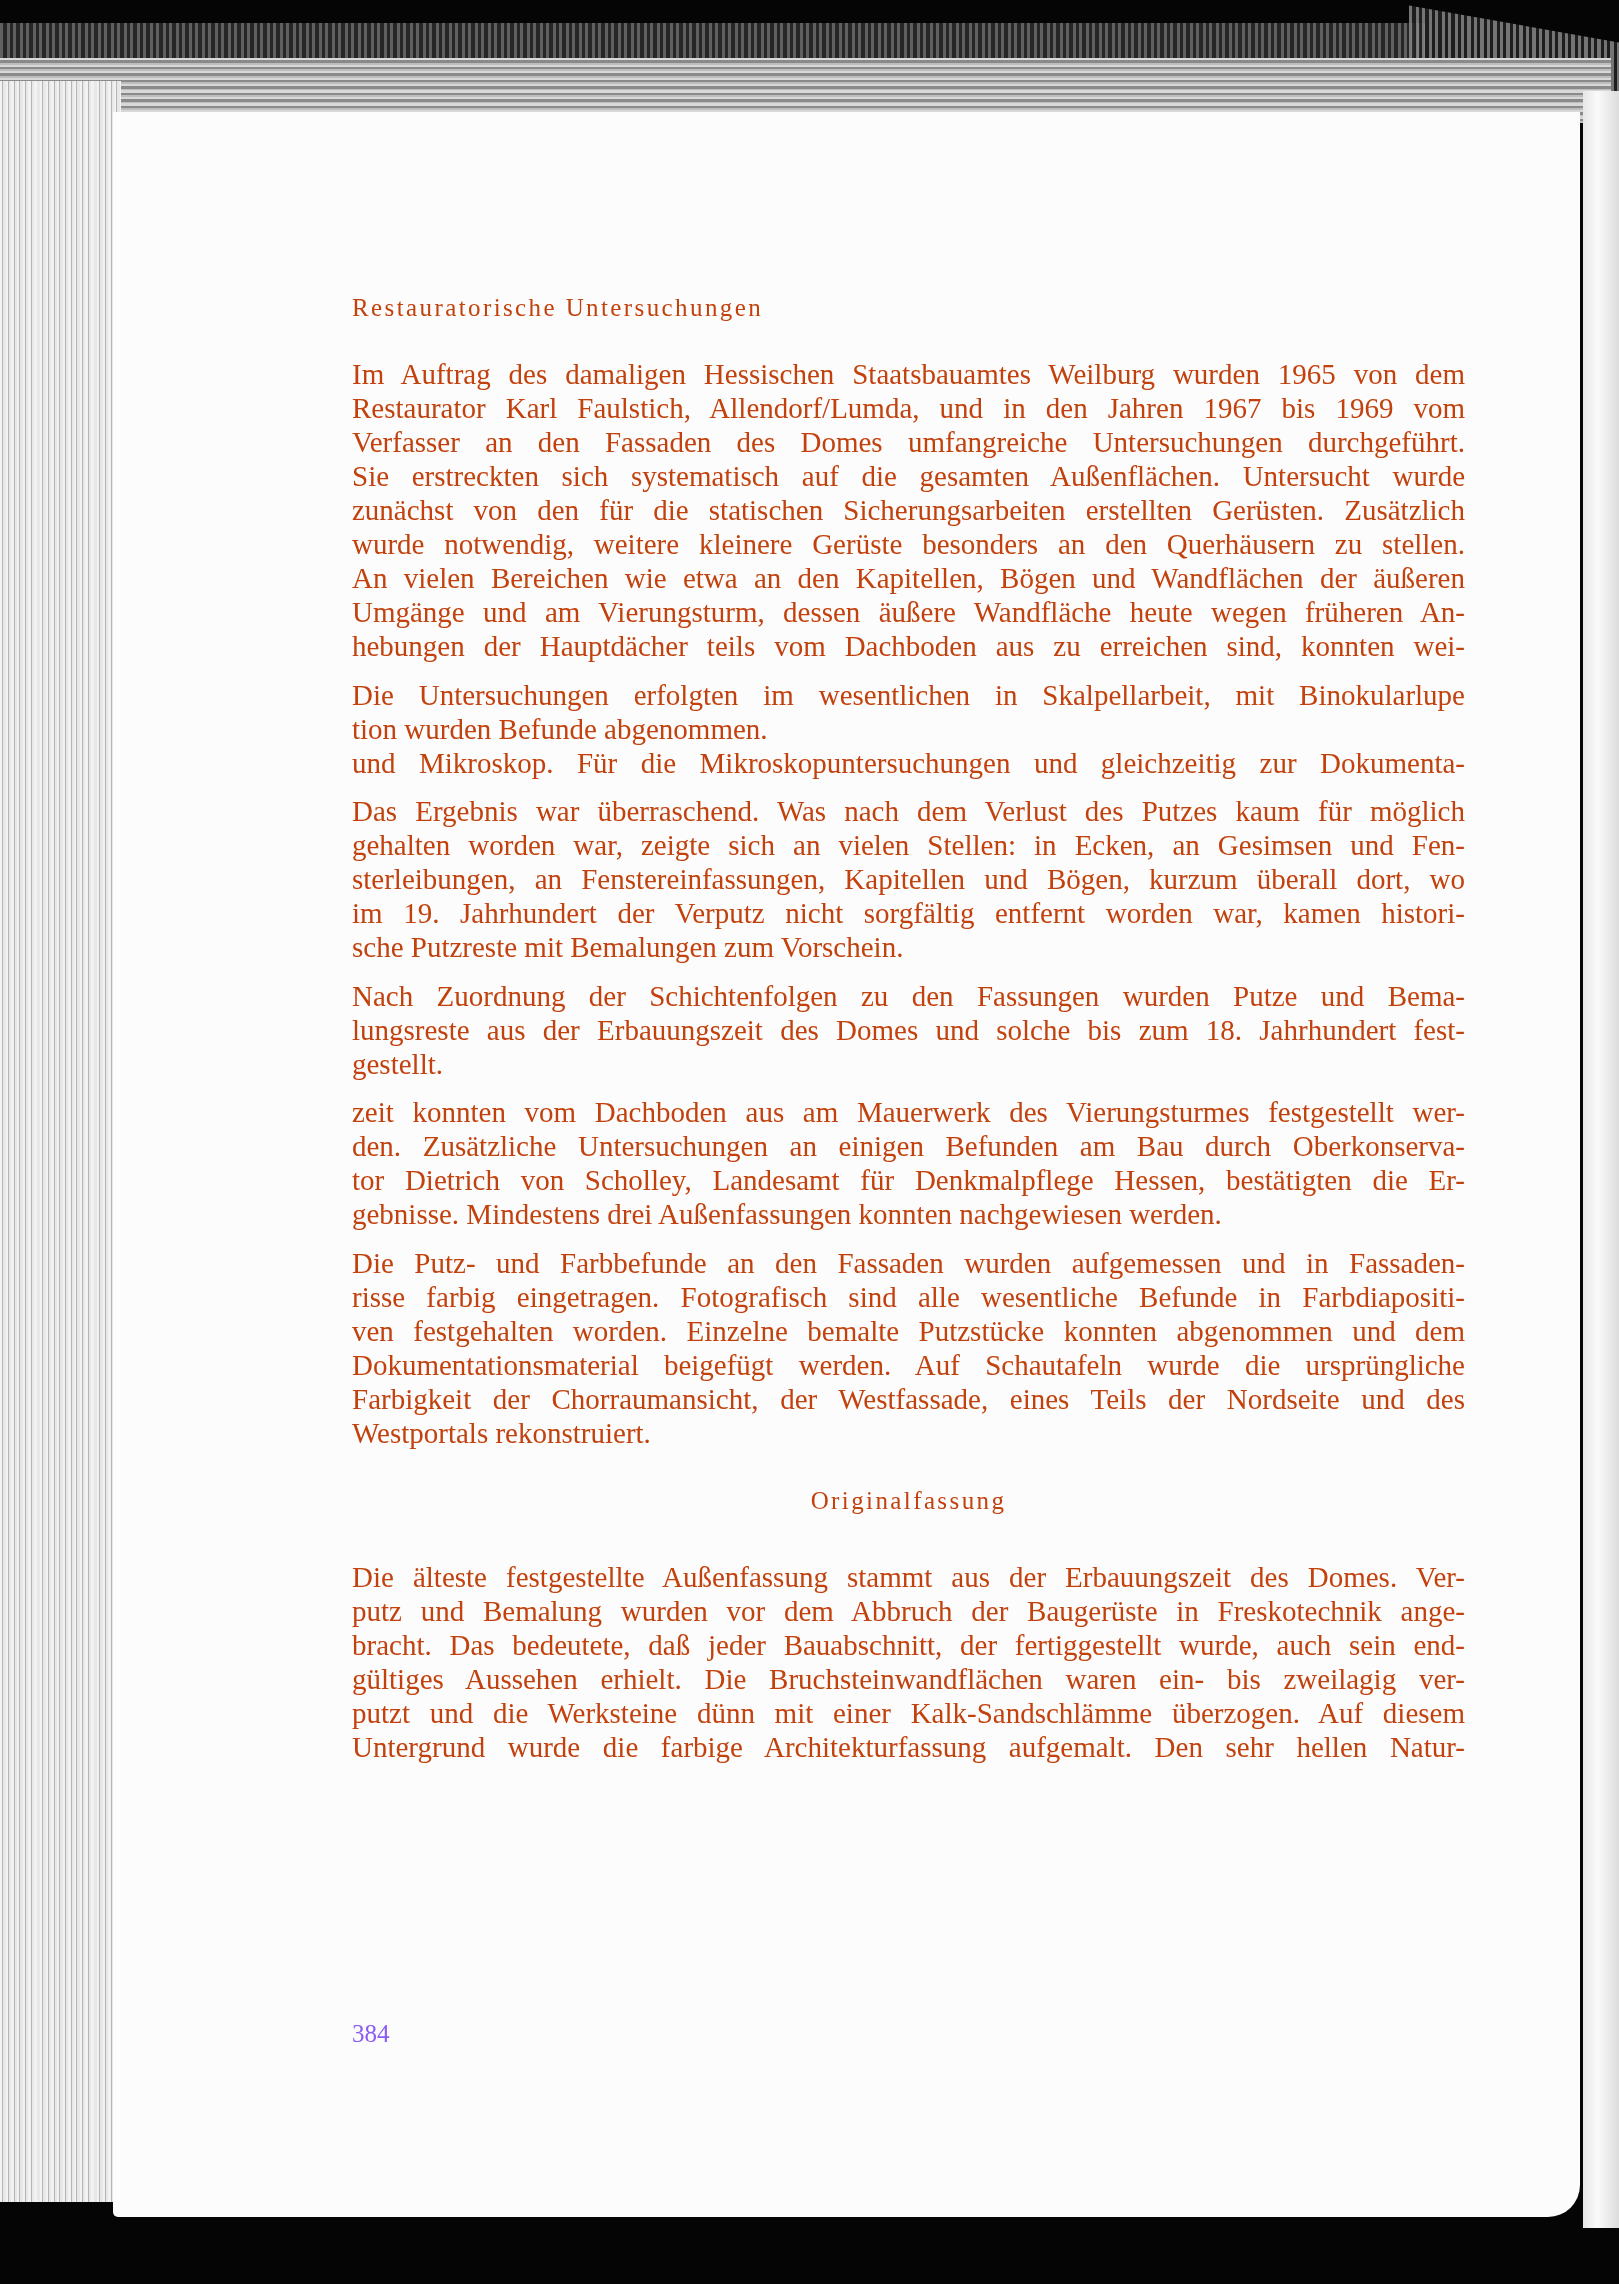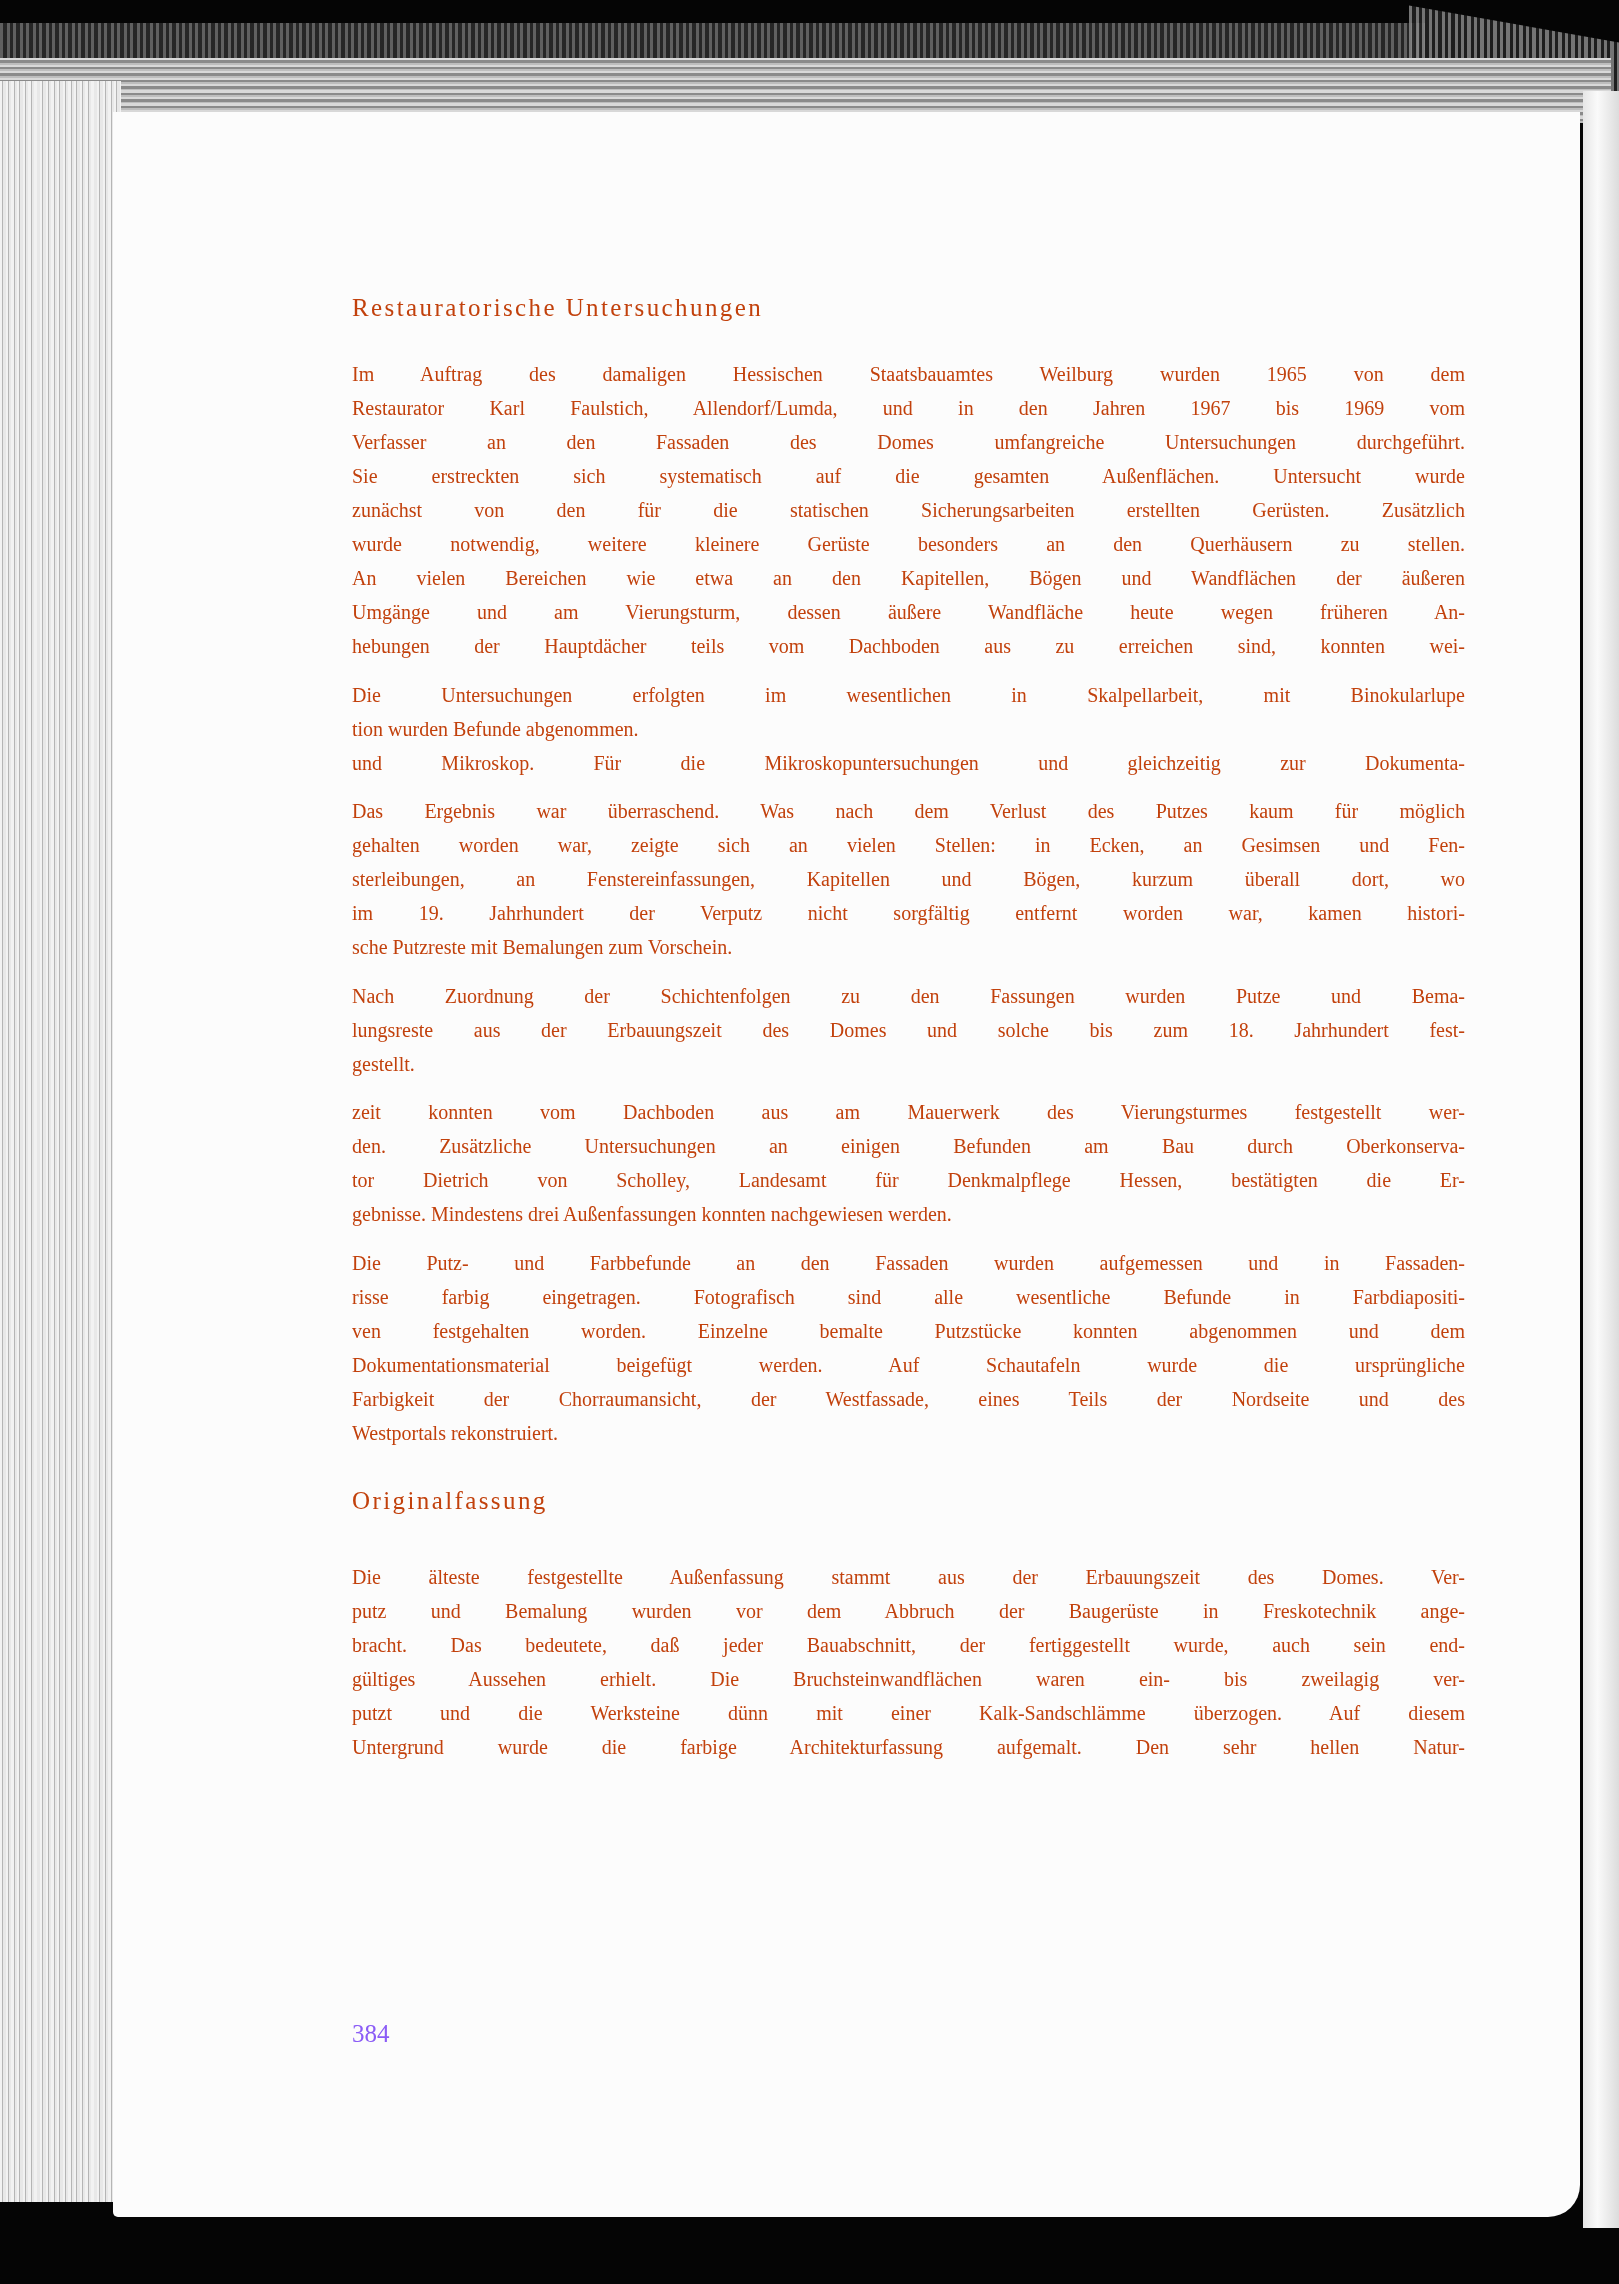--- a/index.html
+++ b/index.html
@@ -36,23 +36,23 @@
       background: linear-gradient(90deg, #e6e6e6, #fafafa 40%, #dcdcdc);
     }
     .text-block {
       position: absolute; left: 352px; top: 291px; width: 1113px;
       font-family: "Liberation Serif", serif; color: #c2410c;
     }
     .heading {
       font-size: 25px; letter-spacing: 2.4px; margin: 0 0 32px 0;
       font-weight: normal; line-height: 34px;
     }
-    .heading.second { margin-top: 34px; margin-bottom: 42px; }
+    .heading.second { margin-top: 34px; margin-bottom: 42px; text-align: center; }
     .para {
-      font-size: 20px; line-height: 34px; text-align: justify;
+      font-size: 29px; line-height: 34px; text-align: justify;
       margin: 0 0 14.6px 0; hyphens: manual;
     }
     .para .ln { display: block; text-align: justify; text-align-last: justify; white-space: nowrap; }
     .para .ln.last { text-align-last: left; }
     .page-number {
       position: absolute; left: 352px; top: 2020px;
       font-family: "Liberation Serif", serif; font-size: 25px; color: #8b5cf6;
     }
   </style>
 </head>

